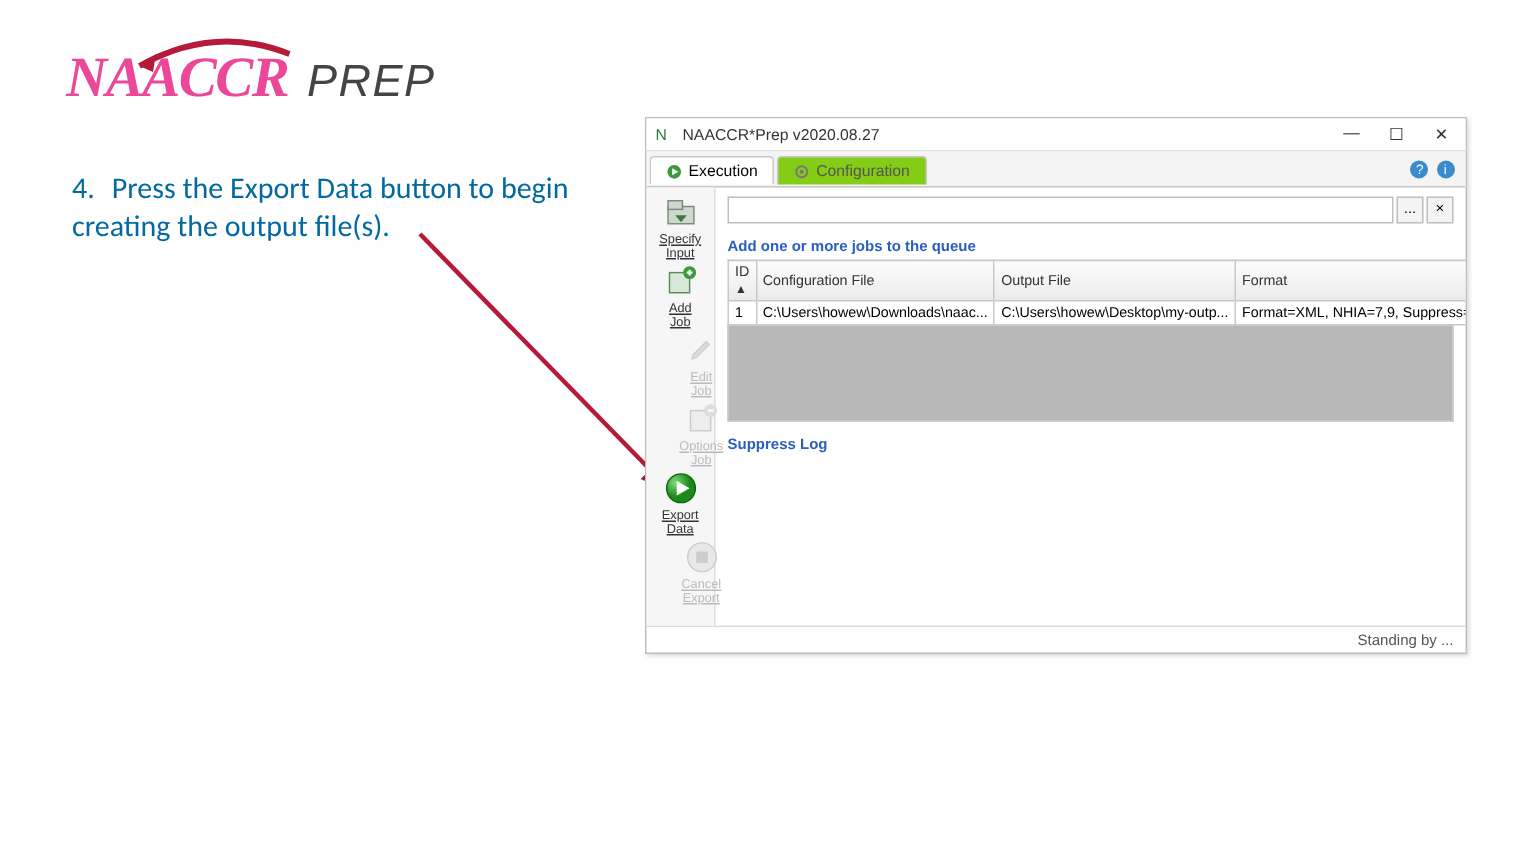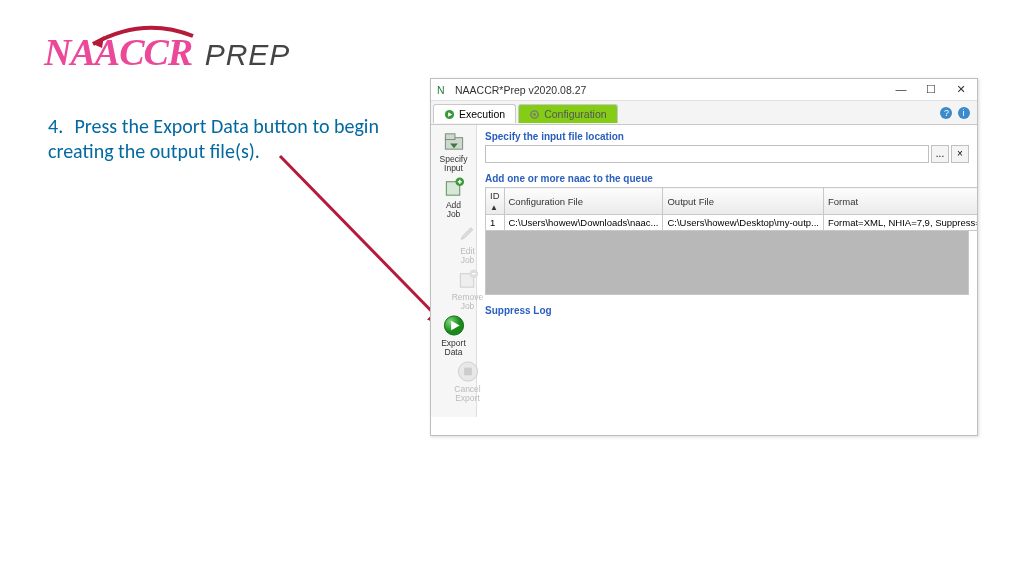--- a/index.html
+++ b/index.html
@@ -17,21 +17,21 @@
   .win-controls { margin-left: auto; display: flex; gap: 10px; }
   .win-controls span { width: 20px; text-align: center; font-size: 11px; color: #333; cursor: default; }
   .tabbar { height: 24px; background: #f4f4f4; border-bottom: 1px solid #c8c8c8; display: flex; align-items: center; font-size: 10.5px; }
   .tab { padding: 3px 10px; border: 1px solid #c8c8c8; border-bottom: none; background: #fff; margin-left: 2px; border-radius: 3px 3px 0 0; display: flex; align-items: center; gap: 4px; position: relative; top: 1px; }
   .tab.inactive { background: #84cc16; color: #555; }
   .tab-icon { width: 11px; height: 11px; display: inline-block; }
   .tabbar-right { margin-left: auto; display: flex; gap: 4px; padding-right: 6px; align-items: center; }
   .tabbar-right .ic { width: 14px; height: 14px; }
   .app-body { display: flex; height: 292px; }
   .sidebar { width: 46px; background: #f6f6f6; border-right: 1px solid #dedede; display: flex; flex-direction: column; align-items: center; padding-top: 4px; }
-  .side-btn { width: 42px; height: 44px; display: flex; flex-direction: column; align-items: center; justify-content: center; font-size: 8.5px; color: #333; border: 1px solid transparent; margin-bottom: 2px; text-align: center; line-height: 1; cursor: pointer; }
+  .side-btn { width: 42px; height: 44px; display: flex; flex-direction: column; align-items: center; justify-content: center; font-size: 8.5px; color: #333; border: 1px solid transparent; margin-bottom: 2px; text-align: center; line-height: 1; cursor: pointer; text-decoration: underline; }
   .side-btn.disabled { color: #bbb; cursor: default; margin-left: 28px; }
   .side-btn .icon { width: 24px; height: 24px; margin-bottom: 2px; }
   .main-panel { flex: 1; padding: 6px 8px; font-size: 10px; overflow: hidden; }
   .section-label { color: #2a5fbd; font-weight: bold; font-size: 10px; margin-bottom: 3px; }
   .file-input-row { display: flex; gap: 2px; margin-bottom: 10px; }
   .file-input { flex: 1; height: 18px; border: 1px solid #bfbfbf; background: #fff; font-size: 10px; padding: 0 3px; }
   .file-btn { width: 18px; height: 18px; border: 1px solid #bfbfbf; background: #f4f4f4; font-size: 10px; text-align: center; line-height: 16px; cursor: pointer; }
   .queue-table { width: 100%; border: 1px solid #c8c8c8; border-collapse: collapse; font-size: 9.5px; }
   .queue-table th { background: linear-gradient(#fdfdfd, #eaeaea); border: 1px solid #c8c8c8; padding: 2px 4px; text-align: left; font-weight: normal; color: #333; }
   .queue-table td { border: 1px solid #c8c8c8; padding: 2px 4px; white-space: nowrap; overflow: hidden; text-overflow: ellipsis; }
@@ -129,21 +129,21 @@
           </svg>
         <span style="white-space:pre">Edit
 Job</span>
       </div>
       <div class="side-btn disabled">
         <svg class="icon" viewBox="0 0 24 24">
             <rect x="4" y="6" width="14" height="14" fill="#eee" stroke="#ccc"></rect>
             <circle cx="18" cy="6" r="4.5" fill="#ddd"></circle>
             <path d="M16 6h4" stroke="#fff" stroke-width="1.5"></path>
           </svg>
-        <span style="white-space:pre">Remove
+        <span style="white-space:pre">Options
 Job</span>
       </div>
       <div class="side-btn">
         <svg class="icon" viewBox="0 0 24 24">
           <defs>
               <radialGradient id="gg" cx="30%" cy="30%">
                 <stop offset="0%" stop-color="#7ed97e"></stop>
                 <stop offset="100%" stop-color="#1a8a1a"></stop>
               </radialGradient>
             </defs>
@@ -156,27 +156,26 @@
       <div class="side-btn disabled">
         <svg class="icon" viewBox="0 0 24 24">
             <circle cx="12" cy="12" r="10" fill="#e8e8e8" stroke="#ccc"></circle>
             <rect x="8" y="8" width="8" height="8" fill="#ccc"></rect>
           </svg>
         <span style="white-space:pre">Cancel
 Export</span>
       </div>
     </div>
     <div class="main-panel">
-      <div class="section-label">Specify the input file location</div>
       <div class="file-input-row">
         <input class="file-input" value="" style="">
         <div class="file-btn">...</div>
         <div class="file-btn">×</div>
       </div>
-      <div class="section-label">Add one or more naac to the queue</div>
+      <div class="section-label">Add one or more jobs to the queue</div>
       <table class="queue-table">
         <colgroup>
             <col style="width:26px">
             <col style="width:148px">
             <col style="width:138px">
             <col>
           </colgroup>
         <thead>
             <tr>
           <th><span>ID</span> <span style="font-size:8px">▲</span></th>
@@ -193,13 +192,16 @@
           <td>C:\Users\howew\Desktop\my-outp...</td>
           <td>Format=XML, NHIA=7,9, Suppress=Day</td>
 
         </tr>
           </tbody>
       </table>
       <div class="queue-container"></div>
       <div class="section-label">Suppress Log</div>
     </div>
   </div>
+  <div class="statusbar">
+    <span>Standing by ...</span>
+  </div>
 </div>
 
 </body></html>

